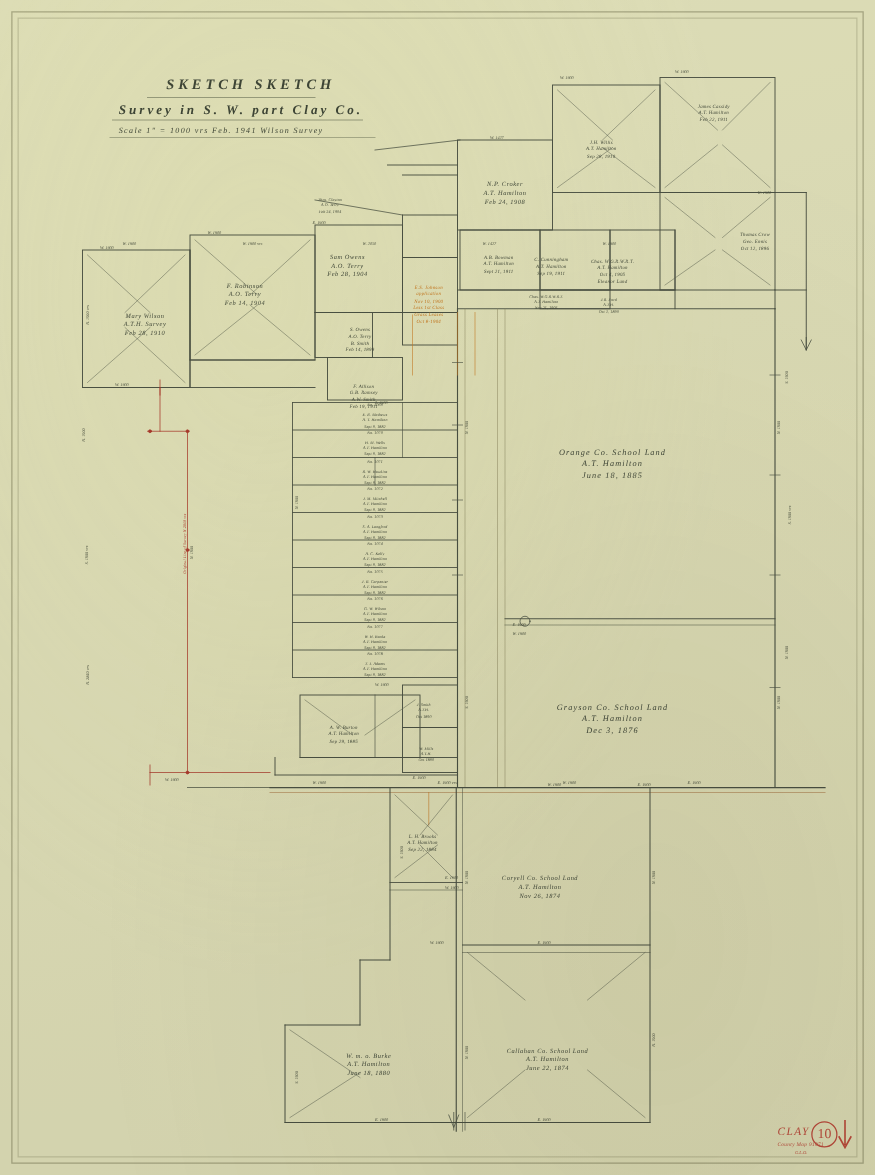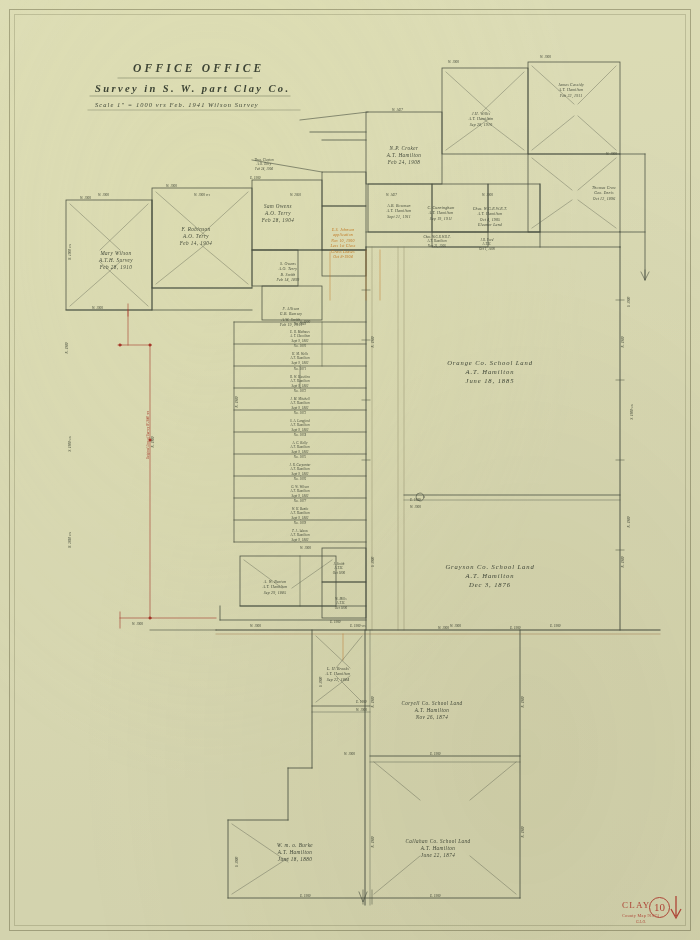--- a/index.html
+++ b/index.html
@@ -27,21 +27,21 @@
   .lbl{position:absolute;color:#3f4638;font-style:italic;white-space:nowrap;
        text-align:center;line-height:1.38;}
   .big{font-size:6.6px;letter-spacing:.9px;}
   .med{font-size:5.1px;letter-spacing:.45px;}
   .sml{font-size:3.9px;letter-spacing:.2px;}
   .tiny{font-size:3.2px;letter-spacing:.1px;}
   .dim{position:absolute;color:#4a5040;font-size:3.4px;font-style:italic;white-space:nowrap;}
   .vrt{transform-origin:0 0;transform:rotate(-90deg);}
   .org{color:#c4761f;}
   .red{color:#a8392c;}
-  .stamp{position:absolute;color:#bb4a3c;}
+  .stamp{position:absolute;color:#bb4a3c;font-style:italic;}
   #s1{left:622px;top:900px;font-size:9px;letter-spacing:1.2px;}
   #s2{left:622px;top:913px;font-size:4.2px;letter-spacing:.3px;}
   #s3{left:636px;top:920px;font-size:3.6px;font-style:italic;}
   #num{position:absolute;left:649px;top:897px;width:19px;height:19px;
        border:1.4px solid #bb4a3c;border-radius:50%;color:#bb4a3c;
        font-size:11px;text-align:center;line-height:19px;font-family:"Liberation Serif",serif;}
 </style>
 </head>
 <body>
 
@@ -215,21 +215,21 @@
         <line x1="374" y1="894" x2="420" y2="856"></line>
         <line x1="316" y1="636" x2="350" y2="668"></line>
         <line x1="362" y1="636" x2="336" y2="668"></line>
         <line x1="316" y1="702" x2="350" y2="676"></line>
         <line x1="362" y1="702" x2="336" y2="676"></line>
       </g>
 
     </g>
   </svg>
 
-  <div class="ttl t1">OFFICE    OFFICE</div>
+  <div class="ttl t1">SKETCH    SKETCH</div>
   <div class="ttl t2">Survey in S. W. part  Clay  Co.</div>
   <div class="ttl t3">Scale  1" = 1000 vrs        Feb. 1941        Wilson Survey</div>
 
   <div id="parcel-layer">
       <div class="lbl med" style="left: 116px; top: 250px; transform: translateX(-50%);">
         <div>Mary Wilson</div>
         <div>A.T.H. Survey</div>
         <div>Feb 28, 1910</div>
       </div>
       <div class="lbl med" style="left: 196px; top: 226px; transform: translateX(-50%);">

